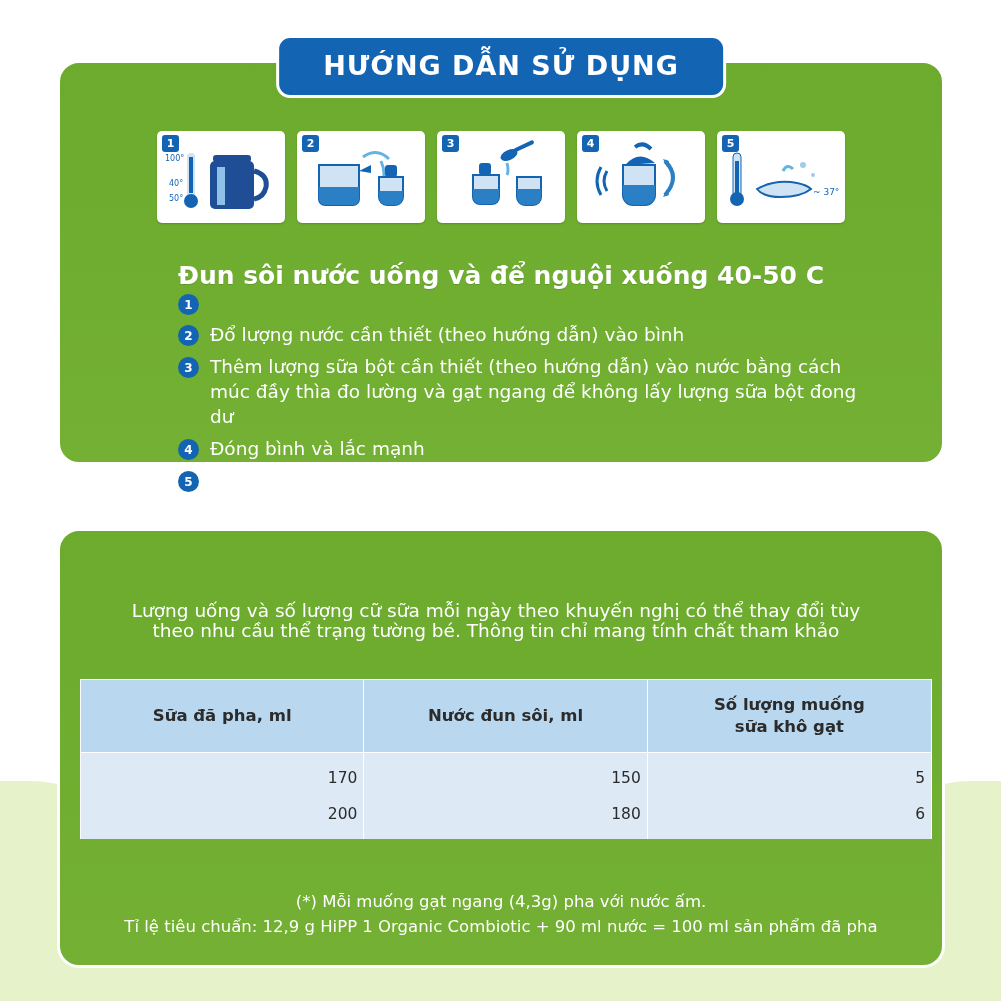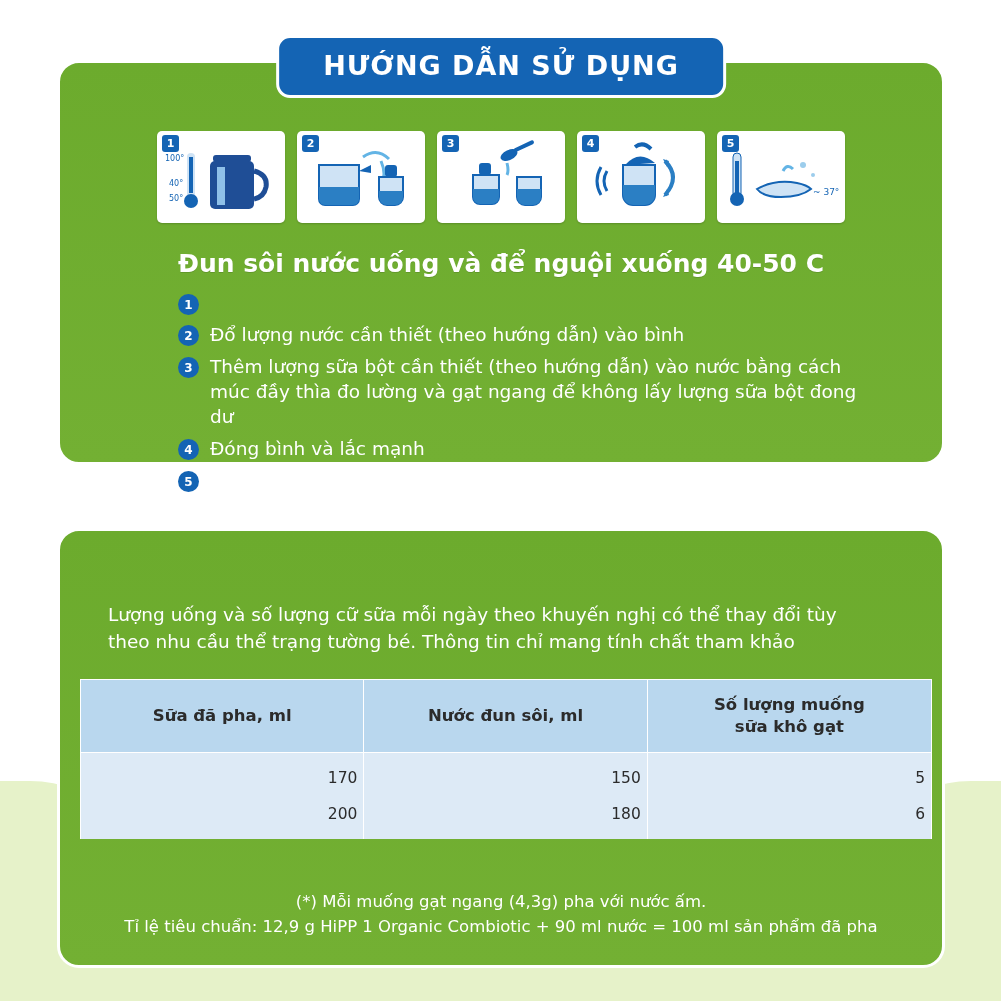--- a/index.html
+++ b/index.html
@@ -67,21 +67,21 @@
     box-shadow:0 1px 2px rgba(0,0,0,.18);
   }
   .step-num{
     position:absolute;left:5px;top:4px;width:17px;height:17px;
     background:#1464b4;color:#fff;font-size:11px;font-weight:bold;
     display:flex;align-items:center;justify-content:center;border-radius:3px;
   }
   .step-svg{position:absolute;inset:0;}
 
   .headline{
-    position:absolute;left:0;right:0;top:186px;
+    position:absolute;left:0;right:0;top:198px;
     text-align:center;color:#ffffff;font-weight:bold;font-size:25px;
     text-shadow:0 1px 0 rgba(0,0,0,.12);
   }
 
   .inst-list{
     position:absolute;left:118px;right:60px;top:228px;
   }
   .inst-item{
     display:flex;align-items:flex-start;margin-bottom:7px;
   }
@@ -90,21 +90,21 @@
     background:#1464b4;color:#ffffff;font-size:12px;font-weight:bold;
     display:flex;align-items:center;justify-content:center;margin-top:3px;margin-right:11px;
   }
   .inst-text{
     color:#ffffff;font-size:18.5px;line-height:25px;
   }
 
   
   .dose-intro{
     position:absolute;left:48px;right:58px;top:70px;
-    color:#ffffff;font-size:18.5px;line-height:27px;
+    text-align:center;color:#ffffff;font-size:18.5px;line-height:20px;
   }
   table.dose{
     position:absolute;left:20px;top:148px;width:852px;
     border-collapse:collapse;
     font-size:16px;
   }
   table.dose th{
     background:#b9d7ee;color:#2b2b2b;font-weight:bold;
     padding:14px 6px;line-height:22px;font-size:16.5px;
     border:1px solid #ffffff;

